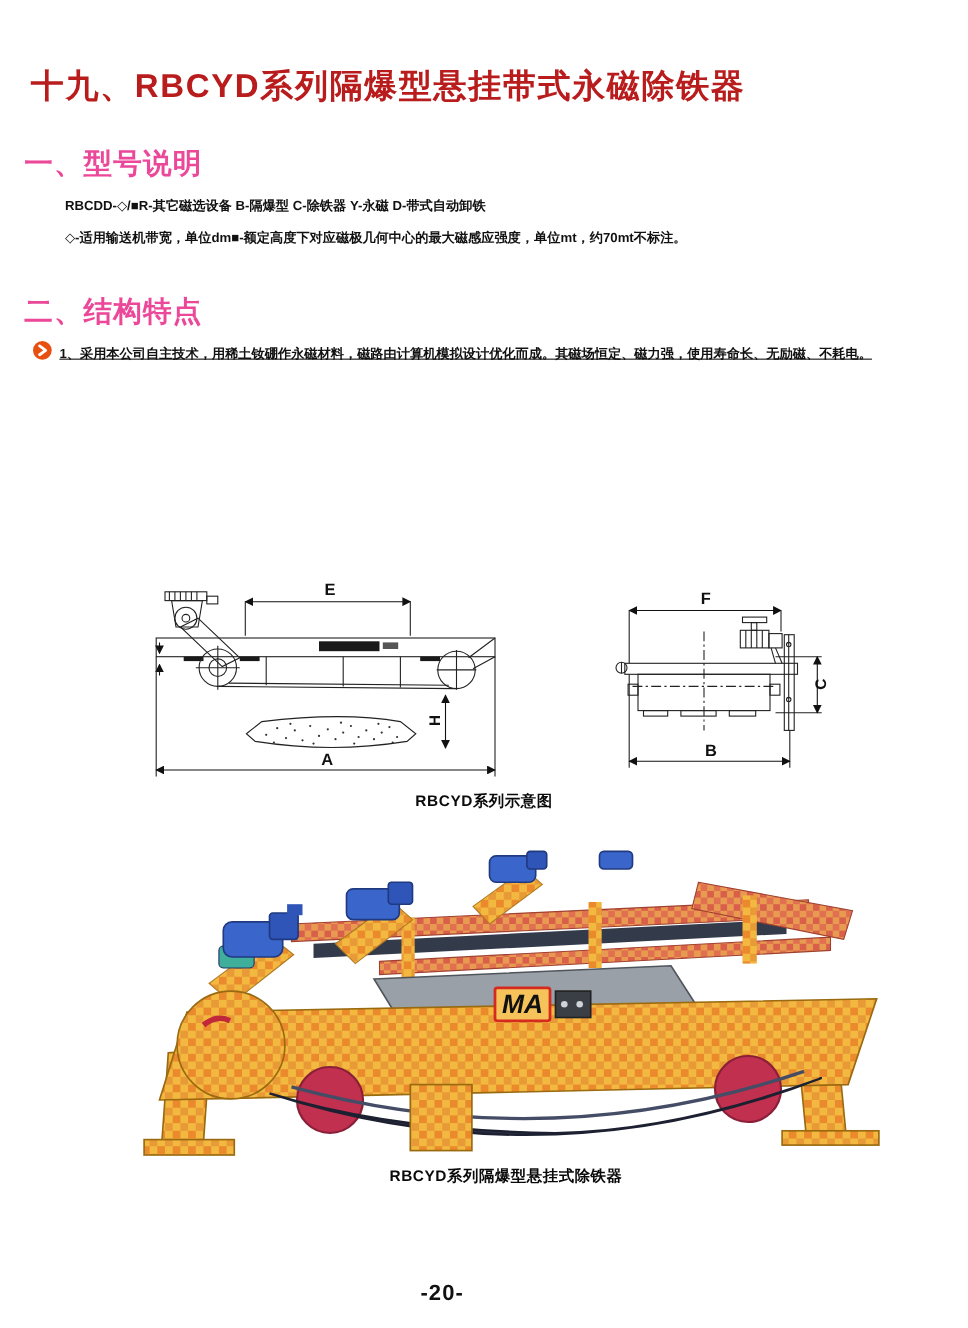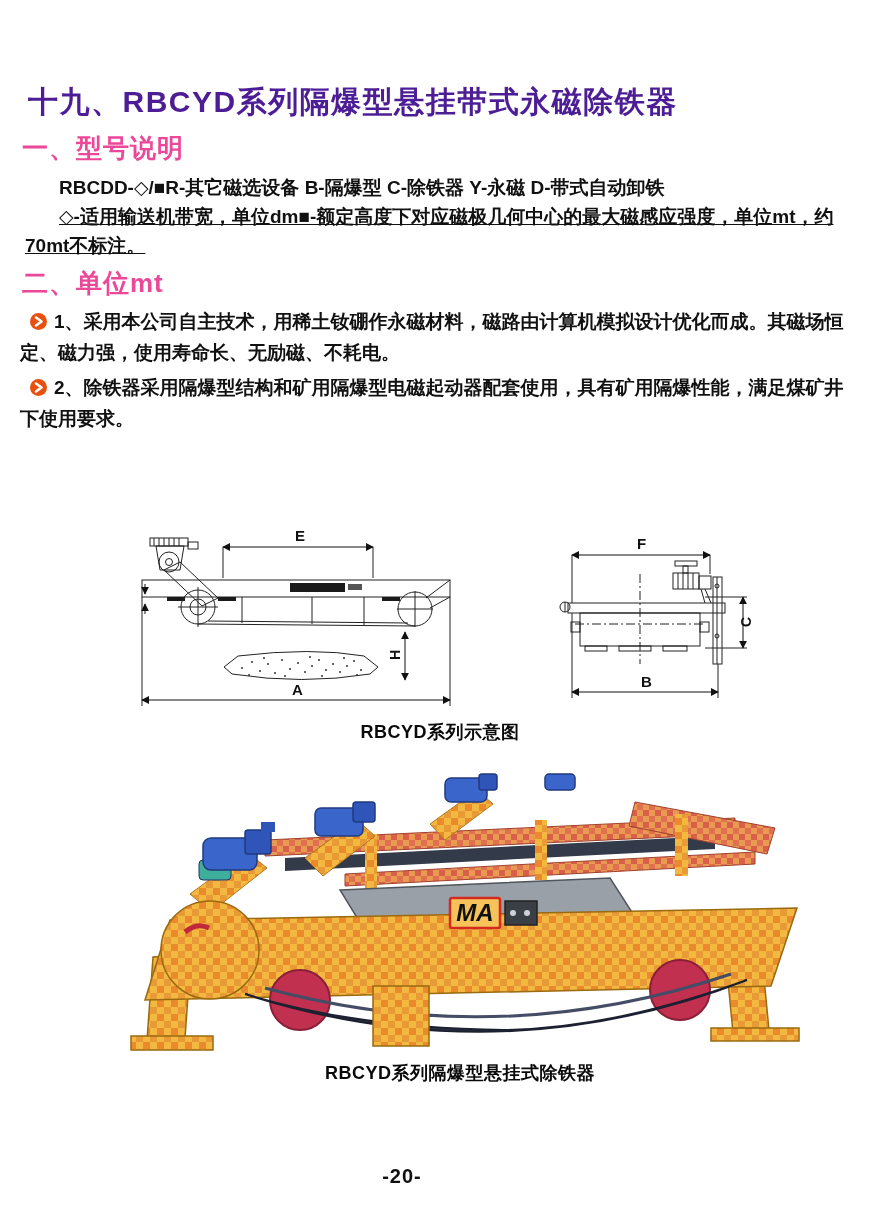--- a/index.html
+++ b/index.html
@@ -1,45 +1,45 @@
 <!DOCTYPE html>
 <html><head>
 <meta charset="utf-8">
 <style>
   html,body{margin:0;padding:0;background:#ffffff;}
   .page{
     position:relative;width:880px;height:1207px;background:#ffffff;overflow:hidden;
     font-family:"Liberation Sans","DejaVu Sans",sans-serif;color:#0b0b0b;
   }
   .doc-title{
-    position:absolute;left:28px;top:82px;width:830px;
-    font-size:30px;font-weight:bold;color:#4c1d95;letter-spacing:1.5px;white-space:nowrap;
+    position:absolute;left:28px;top:58px;width:830px;
+    font-size:30px;font-weight:bold;color:#b91c1c;letter-spacing:1.5px;white-space:nowrap;
   }
   .sec-heading{
     position:absolute;left:22px;width:500px;
     font-size:26px;font-weight:bold;color:#ec4899;letter-spacing:1px;
   }
   .h-model{top:131px;} .h-feat{top:266px;} .h-use{top:423px;}
   .body-text{
-    font-size:19px;font-weight:600;line-height:29px;color:#111;
+    font-size:12px;font-weight:600;line-height:29px;color:#111;
   }
   .model-block{position:absolute;left:25px;top:173px;width:832px;}
   .model-line1{padding-left:34px;white-space:nowrap;}
-  .model-line2{text-indent:34px;text-decoration:underline;}
-  .feat-block{position:absolute;left:20px;top:306px;width:842px;}
+  .model-line2{text-indent:34px;}
+  .feat-block{position:absolute;left:20px;top:306px;width:842px;text-decoration:underline;}
   .bullet{margin:0 0 4px 0;text-indent:10px;line-height:31px;}
   .bullet .bi{
     display:inline-block;width:17px;height:17px;border-radius:50%;
     background:#e8500f;vertical-align:-2px;margin-right:7px;text-indent:0;
   }
   .bullet .bi svg{display:block;}
   .use-block{position:absolute;left:25px;top:464px;width:832px;text-indent:34px;}
   .figure-caption{
     position:absolute;left:0;width:880px;text-align:center;
-    font-size:18px;font-weight:bold;color:#0a0a0a;letter-spacing:0.5px;
+    font-size:14px;font-weight:bold;color:#0a0a0a;letter-spacing:0.5px;
   }
   .cap-diagram{top:720px;} .cap-photo{top:1061px;margin-left:20px;}
   .schematic-left{position:absolute;left:112px;top:524px;}
   .schematic-right{position:absolute;left:555px;top:524px;}
   .photo-wrap{position:absolute;left:115px;top:762px;}
   .page-number{
     position:absolute;left:0;top:1165px;width:804px;text-align:center;
     font-size:20px;font-weight:600;color:#111;letter-spacing:1px;
   }
   svg text{font-family:"Liberation Sans","DejaVu Sans",sans-serif;font-weight:bold;fill:#111;}
@@ -52,28 +52,25 @@
 <div class="page">
 
   <div class="doc-title">十九、RBCYD系列隔爆型悬挂带式永磁除铁器</div>
 
   <div class="sec-heading h-model">一、型号说明</div>
   <div class="model-block body-text">
     <div class="model-line1">RBCDD-◇/■R-其它磁选设备 B-隔爆型 C-除铁器 Y-永磁 D-带式自动卸铁</div>
     <div class="model-line2">◇-适用输送机带宽，单位dm■-额定高度下对应磁极几何中心的最大磁感应强度，单位mt，约70mt不标注。</div>
   </div>
 
-  <div class="sec-heading h-feat">二、单位mt</div>
+  <div class="sec-heading h-feat">二、结构特点</div>
   <div class="feat-block body-text">
     <p class="bullet"><span class="bi"><svg width="17" height="17" viewBox="0 0 17 17">
             <path d="M6 4.5 L11.5 8.5 L6 12.5" fill="none" stroke="#ffffff" stroke-width="2.6" stroke-linecap="round" stroke-linejoin="round"></path>
           </svg></span><span>1、采用本公司自主技术，用稀土钕硼作永磁材料，磁路由计算机模拟设计优化而成。其磁场恒定、磁力强，使用寿命长、无励磁、不耗电。</span></p>
-    <p class="bullet"><span class="bi"><svg width="17" height="17" viewBox="0 0 17 17">
-            <path d="M6 4.5 L11.5 8.5 L6 12.5" fill="none" stroke="#ffffff" stroke-width="2.6" stroke-linecap="round" stroke-linejoin="round"></path>
-          </svg></span><span>2、除铁器采用隔爆型结构和矿用隔爆型电磁起动器配套使用，具有矿用隔爆性能，满足煤矿井下使用要求。</span></p>
   </div>
 
 
   <svg class="schematic-left" width="350" height="192" viewBox="0 0 350 192">
     <defs>
       <marker id="ar" viewBox="0 0 10 10" refX="9" refY="5" markerWidth="8" markerHeight="8" orient="auto-start-reverse">
         <path d="M0,0 L10,5 L0,10 Z" fill="#111"></path>
       </marker>
     </defs>
 

